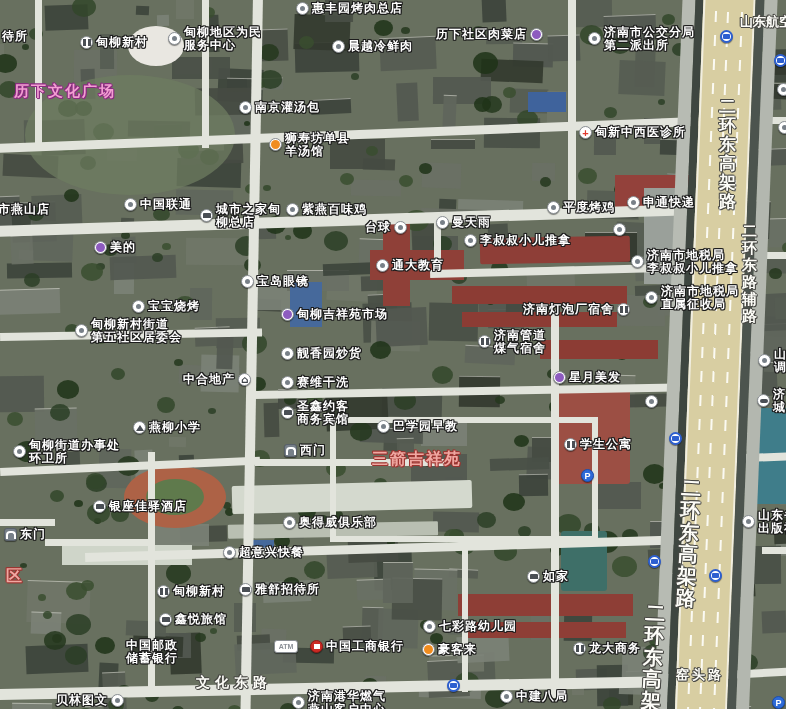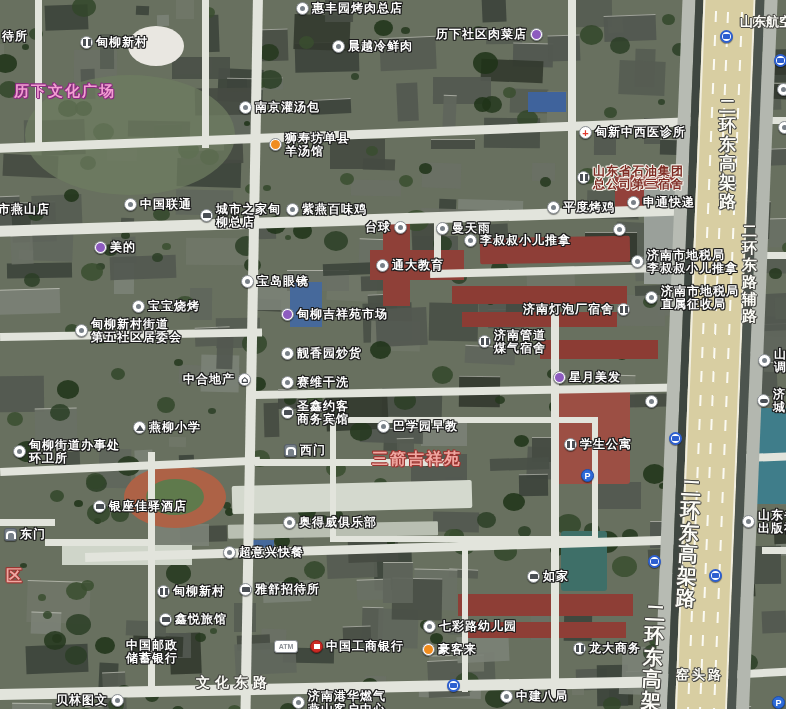--- a/index.html
+++ b/index.html
@@ -544,50 +544,57 @@
       <span class="ic ic-dot"></span>
       <div class="tx">惠丰园烤肉总店</div>
     </div>
     <div class="lb" style="left: 2px; top: 30px;">
       <div class="tx">待所</div>
     </div>
     <div class="lb" style="left: 80px; top: 36px;">
       <span class="ic ic-building"></span>
       <div class="tx">甸柳新村</div>
     </div>
+    <div class="lb" style="left: 168px; top: 26px;">
+      <span class="ic ic-dot" style="margin-top: 6px;"></span>
+      <div>
+        <div class="tx">甸柳地区为民</div>
+        <div class="tx">服务中心</div>
+      </div>
+    </div>
     <div class="lb" style="left: 436px; top: 28px;">
       <div class="tx">历下社区肉菜店</div>
       <span class="ic ic-purple"></span>
     </div>
+    <div class="lb" style="left: 588px; top: 26px;">
+      <span class="ic ic-dot" style="margin-top: 6px;"></span>
+      <div>
+        <div class="tx">济南市公交分局</div>
+        <div class="tx">第二派出所</div>
+      </div>
+    </div>
     <div class="lb" style="left: 332px; top: 40px;">
       <span class="ic ic-dot"></span>
       <div class="tx">晨越冷鲜肉</div>
     </div>
     <div class="lb" style="left: 239px; top: 101px;">
       <span class="ic ic-dot"></span>
       <div class="tx">南京灌汤包</div>
     </div>
     <div class="lb" style="left: 269px; top: 132px;">
       <span class="ic ic-orange" style="margin-top: 6px;"></span>
       <div>
         <div class="tx">狮寿坊单县</div>
         <div class="tx">羊汤馆</div>
       </div>
     </div>
     <div class="lb" style="left: 579px; top: 126px;">
       <span class="ic ic-cross"></span>
       <div class="tx">甸新中西医诊所</div>
     </div>
-    <div class="lb darkred" style="left: 577px; top: 165px;">
-      <span class="ic ic-building" style="margin-top: 6px;"></span>
-      <div>
-        <div class="tx">山东省石油集团</div>
-        <div class="tx">总公司第三宿舍</div>
-      </div>
-    </div>
     <div class="lb" style="left: -2px; top: 203px;">
       <div class="tx">市燕山店</div>
     </div>
     <div class="lb" style="left: 124px; top: 198px;">
       <span class="ic ic-dot"></span>
       <div class="tx">中国联通</div>
     </div>
     <div class="lb" style="left: 200px; top: 203px;">
       <span class="ic ic-hotel" style="margin-top: 6px;"></span>
       <div>
@@ -604,21 +611,21 @@
       <span class="ic ic-dot"></span>
     </div>
     <div class="lb" style="left: 547px; top: 201px;">
       <span class="ic ic-dot"></span>
       <div class="tx">平度烤鸡</div>
     </div>
     <div class="lb" style="left: 627px; top: 196px;">
       <span class="ic ic-dot"></span>
       <div class="tx">申通快递</div>
     </div>
-    <div class="lb" style="left: 436px; top: 222px;">
+    <div class="lb" style="left: 436px; top: 216px;">
       <span class="ic ic-dot"></span>
       <div class="tx">曼天雨</div>
     </div>
     <div class="lb" style="left: 464px; top: 234px;">
       <span class="ic ic-dot"></span>
       <div class="tx">李叔叔小儿推拿</div>
     </div>
     <div class="lb" style="left: 631px; top: 249px;">
       <span class="ic ic-dot" style="margin-top: 6px;"></span>
       <div>

